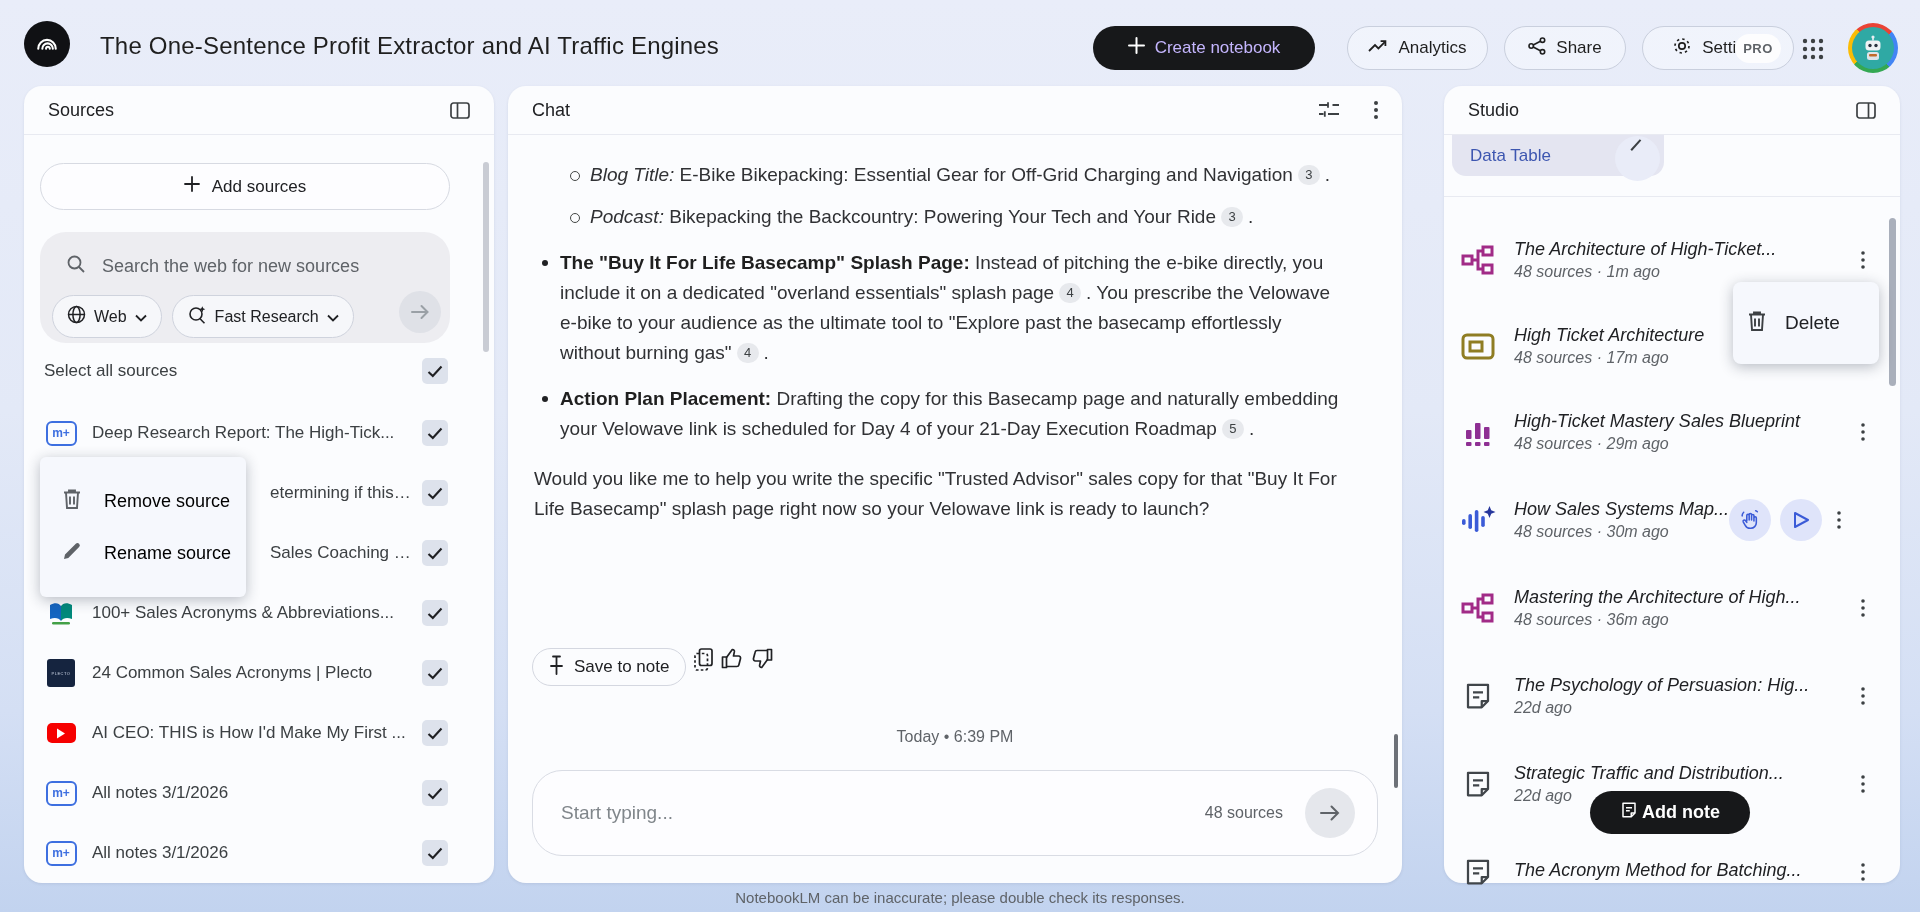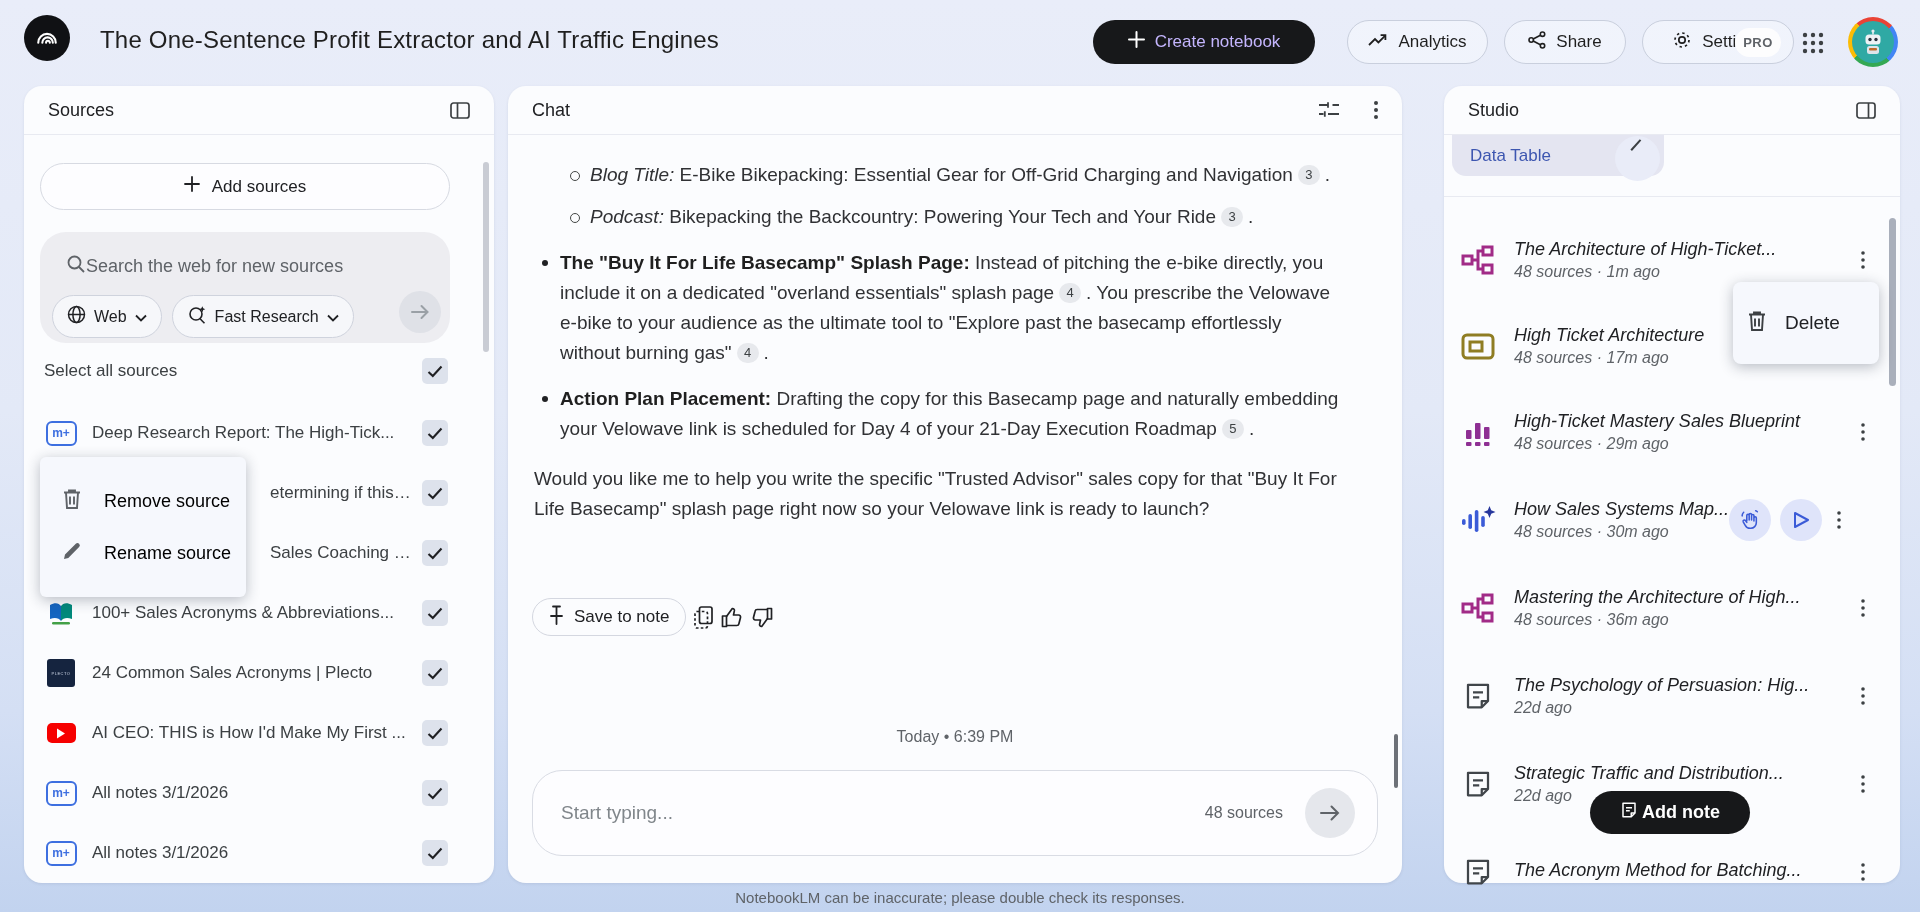--- a/index.html
+++ b/index.html
@@ -2,21 +2,21 @@
 <html><head>
 <meta charset="utf-8">
 <style>
   * { margin:0; padding:0; box-sizing:border-box; font-family:"Liberation Sans","DejaVu Sans",sans-serif; }
   html,body { width:1920px; height:912px; }
   body {
     position:relative; overflow:hidden; color:#202124;
     background:linear-gradient(180deg,#e9edf9 0%,#e3e9f7 45%,#d4dff4 78%,#c2d3ef 100%);
   }
   
-  .app-header { position:absolute; left:0; top:2px; width:1920px; height:80px; display:flex; align-items:center; }
+  .app-header { position:absolute; left:0; top:8px; width:1920px; height:80px; display:flex; align-items:center; }
   .logo { position:absolute; left:24px; top:13px; width:46px; height:46px; border-radius:50%; background:#101114; display:flex; align-items:center; justify-content:center; }
   .nb-title { position:absolute; left:100px; top:24px; font-size:24px; color:#1f1f1f; letter-spacing:.2px; }
   .pill { position:absolute; top:18px; height:44px; border-radius:22px; display:flex; align-items:center; justify-content:center; gap:10px; font-size:17px; color:#1f1f1f; border:1px solid #c9cfdd; background:rgba(251,252,255,.45); cursor:pointer; }
   .pill.dark { background:#17181a; color:#c4b5fd; border:none; }
   .btn-create { left:1093px; width:222px; }
   .btn-analytics { left:1347px; width:141px; }
   .btn-share { left:1504px; width:122px; }
   .btn-settings { left:1642px; width:152px; }
   .pro-badge { position:absolute; left:1735px; top:26px; width:46px; height:29px; background:#fdfdfe; border-radius:15px; font-size:13px; font-weight:bold; color:#5f6368; display:flex; align-items:center; justify-content:center; letter-spacing:.5px; }
   .grid-icon { position:absolute; left:1797px; top:25px; width:32px; height:32px; display:flex; align-items:center; justify-content:center; cursor:pointer; }
@@ -26,21 +26,21 @@
   .panel { position:absolute; top:86px; height:797px; background:#fbfcfe; border-radius:18px; box-shadow:0 1px 3px rgba(50,60,90,.10); }
   .panel-head { height:49px; border-bottom:1px solid #e8eaf1; display:flex; align-items:center; padding:0 24px; justify-content:space-between; }
   .panel-title { font-size:18px; color:#202124; }
   .collapse-btn { cursor:pointer; display:flex; }
   #sources-panel { left:24px; width:470px; }
   #chat-panel { left:508px; width:894px; }
   #studio-panel { left:1444px; width:456px; }
   
   .add-sources { position:absolute; left:16px; top:77px; width:410px; height:47px; border:1px solid #d7dae2; border-radius:24px; background:#fdfdff; display:flex; align-items:center; justify-content:center; gap:12px; font-size:17px; color:#202124; cursor:pointer; }
   .search-box { position:absolute; left:16px; top:146px; width:410px; height:111px; background:#ededf1; border-radius:26px; }
-  .search-row { display:flex; align-items:center; gap:0; padding:22px 0 0 26px; }
+  .search-row { display:flex; align-items:center; gap:16px; padding:22px 0 0 26px; }
   .search-row input { border:none; outline:none; background:transparent; font-size:18px; color:#3c4043; width:330px; }
   .search-row input::placeholder { color:#5f6368; }
   .chips-row { position:absolute; left:12px; top:63px; width:386px; display:flex; align-items:center; gap:10px; }
   .chip { height:43px; border:1px solid #cfd3dd; background:#f6f7fa; border-radius:22px; display:flex; align-items:center; gap:8px; padding:0 14px; font-size:16px; color:#202124; cursor:pointer; }
   .send-circle { position:absolute; right:9px; top:59px; width:42px; height:42px; border-radius:50%; background:#dfe1e7; display:flex; align-items:center; justify-content:center; cursor:pointer; }
   .select-all-row { position:absolute; left:20px; top:272px; width:404px; display:flex; align-items:center; justify-content:space-between; font-size:17px; color:#3c4043; }
   .checkbox { width:26px; height:26px; border-radius:5px; background:#dde2ec; display:flex; align-items:center; justify-content:center; cursor:pointer; flex:none; }
   .src-row { position:absolute; left:20px; width:404px; height:48px; display:flex; align-items:center; }
   .src-icon { width:34px; display:flex; justify-content:center; flex:none; }
   .src-title { flex:1; margin:0 10px 0 14px; font-size:17px; color:#3c4043; white-space:nowrap; overflow:hidden; text-overflow:ellipsis; }
@@ -58,21 +58,21 @@
   .chat-body { position:absolute; left:26px; top:74px; width:812px; font-size:19px; line-height:30px; color:#303134; }
   .chat-body ul { list-style:none; }
   .li-sub { position:relative; padding-left:56px; margin-bottom:12px; }
   .li-sub::before { content:""; position:absolute; left:36px; top:11px; width:8px; height:8px; border:1.7px solid #444746; border-radius:50%; }
   .li-main { position:relative; padding-left:26px; margin:16px 0 14px 0; }
   .li-main::before { content:""; position:absolute; left:8px; top:12px; width:6px; height:6px; background:#202124; border-radius:50%; }
   .closing { margin-top:20px; }
   .em { font-style:italic; }
   .bold { font-weight:bold; color:#1f1f1f; }
   .cite { display:inline-block; background:#e7e9ed; border-radius:10px; min-width:22px; text-align:center; padding:0 6px; height:20px; line-height:20px; font-size:13px; color:#3c4043; margin:0 5px; vertical-align:2px; cursor:pointer; }
-  .answer-actions { position:absolute; left:24px; top:512px; display:flex; align-items:center; gap:8px; }
+  .answer-actions { position:absolute; left:24px; top:562px; display:flex; align-items:flex-start; gap:8px; }
   .save-note-btn { height:38px; border:1px solid #d4d7e0; border-radius:20px; background:#fbfcfe; display:flex; align-items:center; gap:10px; padding:0 16px; font-size:17px; color:#202124; cursor:pointer; }
   .act-icon { cursor:pointer; display:flex; }
   .date-divider { position:absolute; left:0; width:100%; top:642px; text-align:center; font-size:16px; color:#5f6368; }
   .chat-input { position:absolute; left:24px; top:684px; width:846px; height:86px; background:#fdfdff; border:1px solid #d9dce4; border-radius:30px; display:flex; align-items:center; padding:0 22px 0 28px; }
   .chat-input input { flex:1; border:none; outline:none; background:transparent; font-size:19px; color:#3c4043; }
   .chat-input input::placeholder { color:#80868b; }
   .src-count { font-size:16px; color:#5f6368; margin-right:22px; white-space:nowrap; }
   .chat-send { width:50px; height:50px; border-radius:50%; background:#e5e7ec; display:flex; align-items:center; justify-content:center; cursor:pointer; flex:none; }
   .chat-scrollbar { position:absolute; right:4px; top:648px; width:4px; height:54px; border-radius:2px; background:#6d7178; }
   

